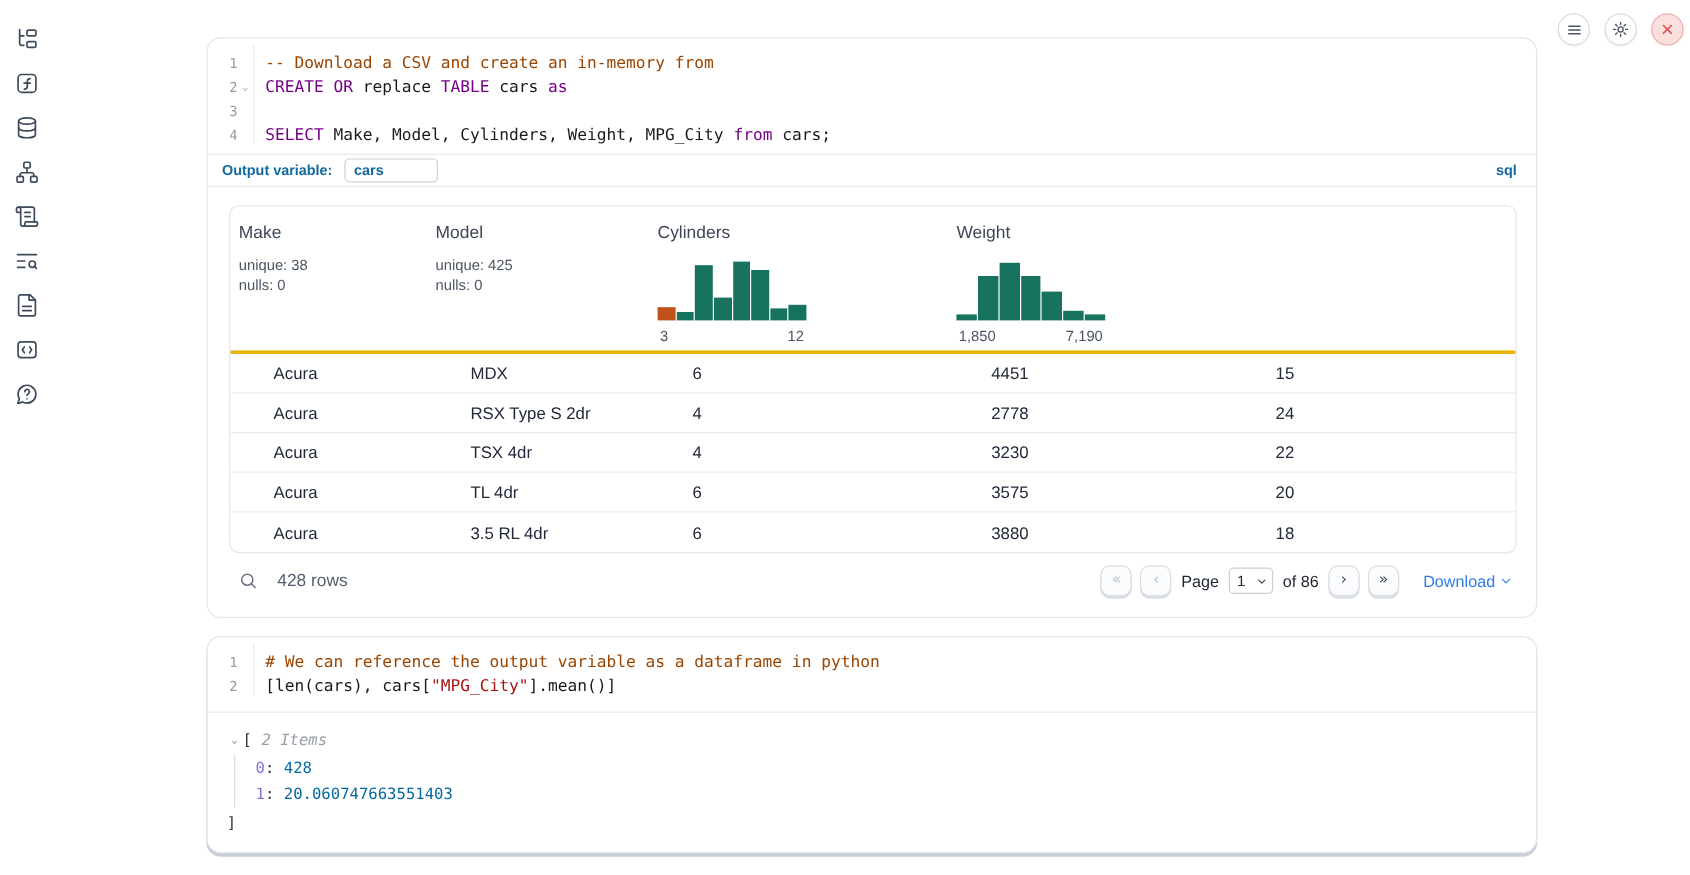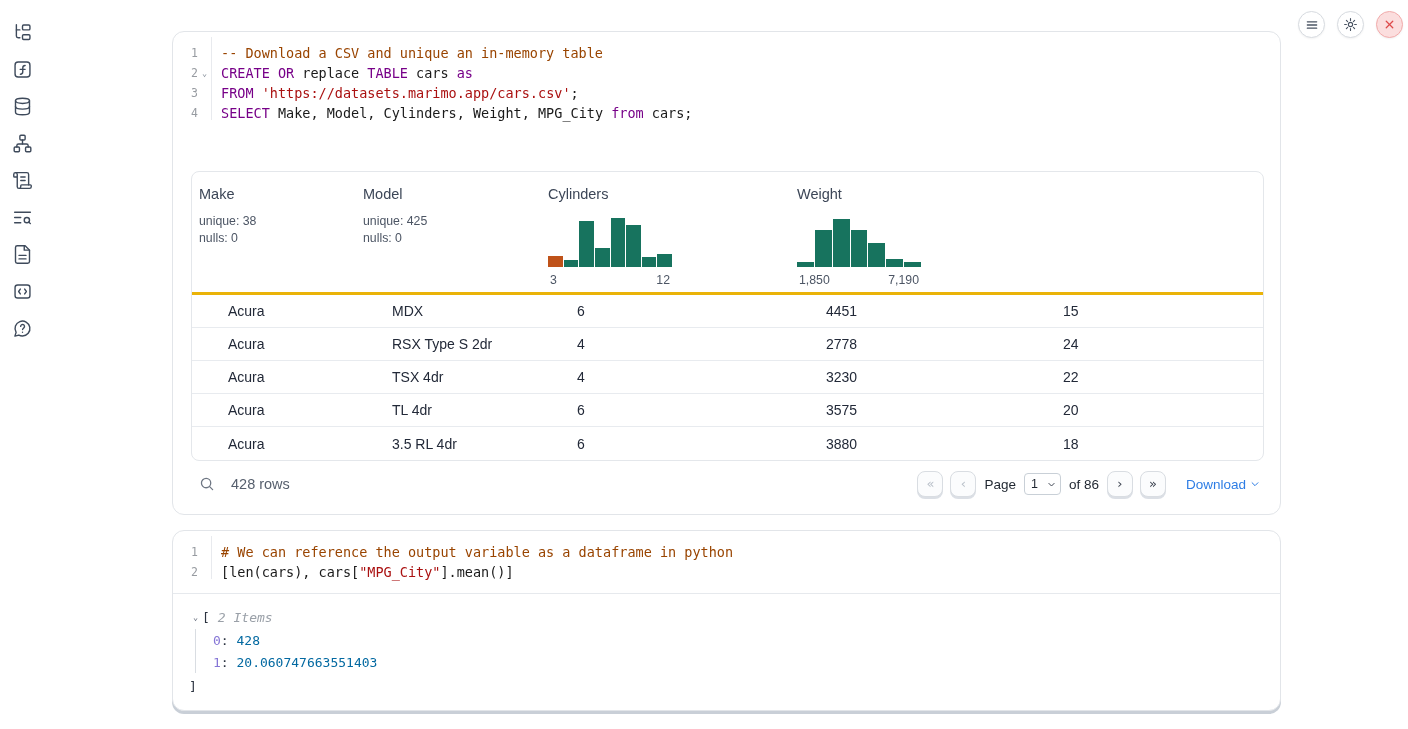--- a/index.html
+++ b/index.html
@@ -178,45 +178,49 @@
   </button>
 </div>
 
 <section class="cell cell1">
   <div class="code">
       <div class="code-line">
         <div class="gutter">
           <span>1</span>
           <span class="fold"></span>
         </div>
-        <div class="code-text"><span class="tok-comment">-- Download a CSV and unique an in-memory table</span></div>
+        <div class="code-text"><span class="tok-comment">-- Download a CSV and create an in-memory from</span></div>
       </div>
       <div class="code-line">
         <div class="gutter">
           <span>2</span>
           <span class="fold">⌄</span>
         </div>
         <div class="code-text"><span class="tok-keyword">CREATE OR</span><span class="tok-plain"> replace </span><span class="tok-keyword">TABLE</span><span class="tok-plain"> cars </span><span class="tok-keyword">as</span></div>
       </div>
       <div class="code-line">
         <div class="gutter">
           <span>3</span>
           <span class="fold"></span>
         </div>
-        <div class="code-text"><span class="tok-keyword">FROM</span><span class="tok-plain"> </span><span class="tok-string">'https://datasets.marimo.app/cars.csv'</span><span class="tok-plain">;</span></div>
       </div>
       <div class="code-line">
         <div class="gutter">
           <span>4</span>
           <span class="fold"></span>
         </div>
         <div class="code-text"><span class="tok-keyword">SELECT</span><span class="tok-plain"> Make, Model, Cylinders, Weight, MPG_City </span><span class="tok-keyword">from</span><span class="tok-plain"> cars;</span></div>
       </div>
     </div>
 
+  <div class="outvar-row">
+    <span class="outvar-label">Output variable:</span>
+    <span class="outvar-input">cars</span>
+    <span class="lang-badge">sql</span>
+  </div>
 
   <div class="table-card">
     <div class="t-header">
         <div class="t-col">
           <div class="col-title">Make</div>
           <div class="col-stats">
             <div>unique: 38</div>
             <div>nulls: 0</div>
           </div>
         </div>

